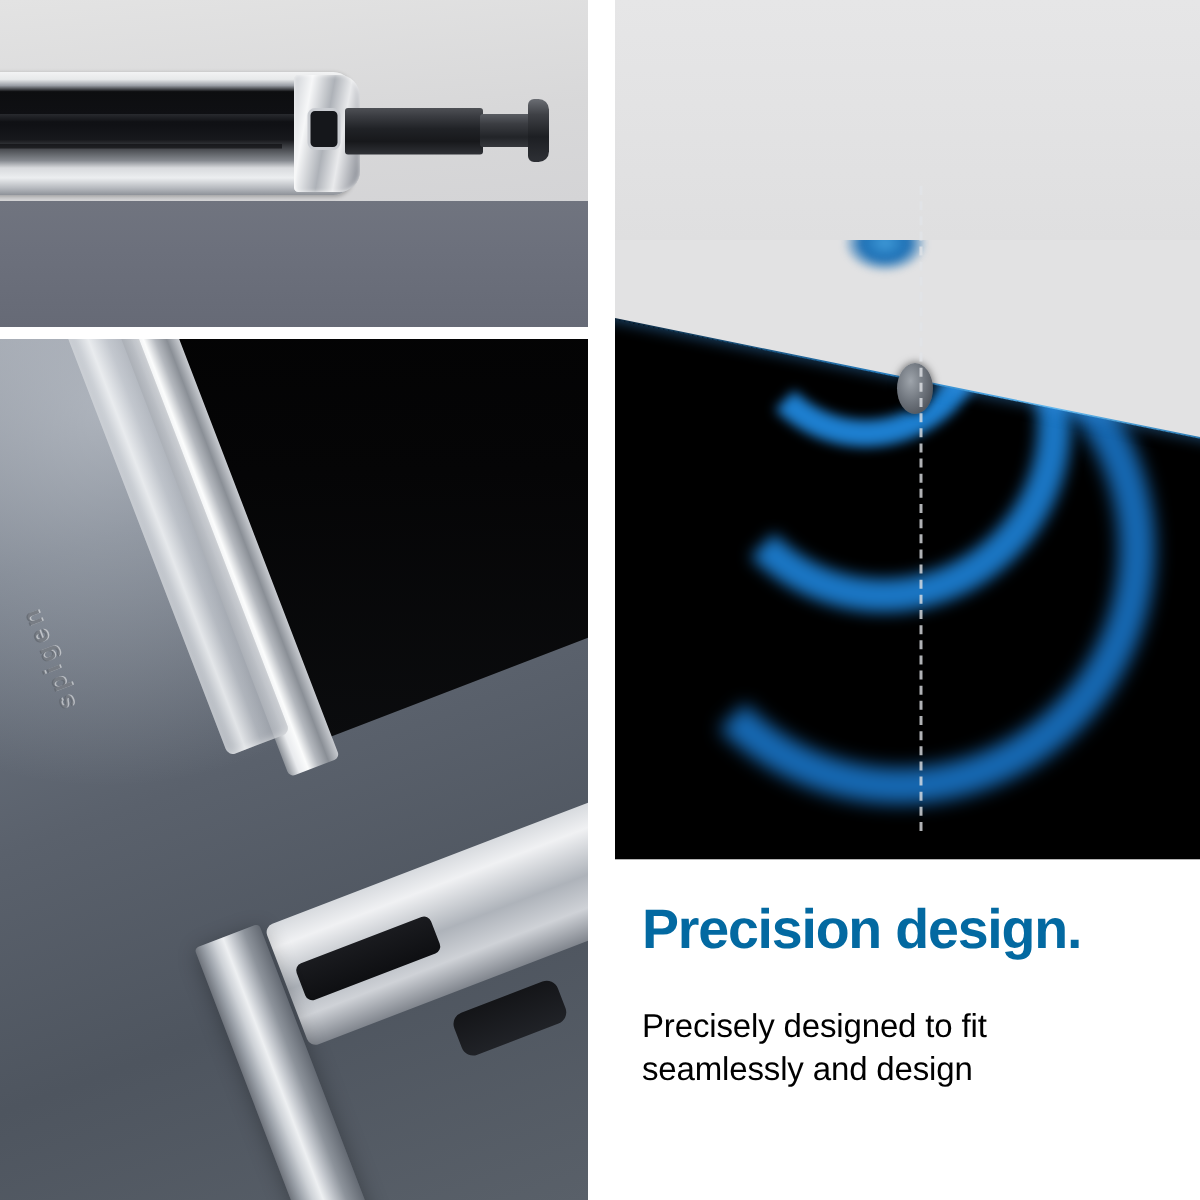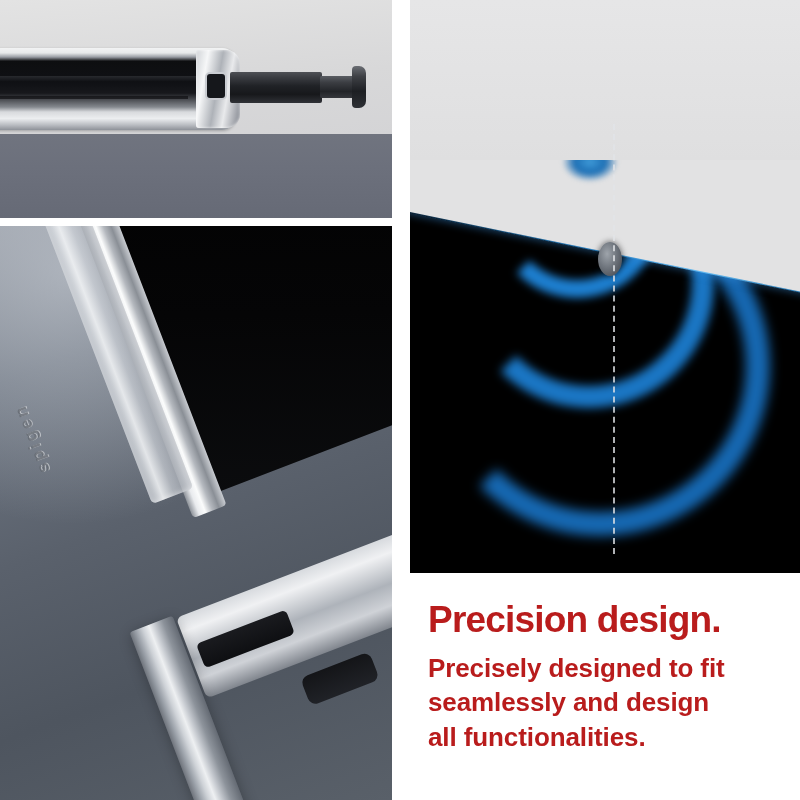--- a/index.html
+++ b/index.html
@@ -278,26 +278,26 @@
     position:absolute; left:203px; top:20px; width:0; height:430px;
     border-left:2px dashed rgba(225,228,232,.78);
     z-index:7;
   }
 
   
   .copy {
     position:absolute; left:428px; top:600px; width:360px;
   }
   .copy-h {
-    font-size:37px; font-weight:700; color:#b91c1c;
+    font-size:37px; font-weight:700; color:#0369a1;
     letter-spacing:-.8px; line-height:1.1;
-    margin-bottom:10px;
+    margin-bottom:28px;
   }
   .copy-p {
-    font-size:26px; font-weight:700; color:#b91c1c;
+    font-size:22px; font-weight:400; color:#000000;
     line-height:1.33; letter-spacing:-.1px;
   }
   .copy-p span { display:block; }
 </style>
 </head>
 <body>
 
 <div class="sheet">
 
   <div class="panel-pen-slot">
@@ -351,17 +351,16 @@
       <div class="snd-port"></div>
       <div class="snd-dash"></div>
     </div>
   </div>
 
   <div class="copy">
     <div class="copy-h">Precision design.</div>
     <div class="copy-p">
       <span>Precisely designed to fit</span>
       <span>seamlessly and design</span>
-      <span>all functionalities.</span>
     </div>
   </div>
 
 </div>
 
 </body></html>

